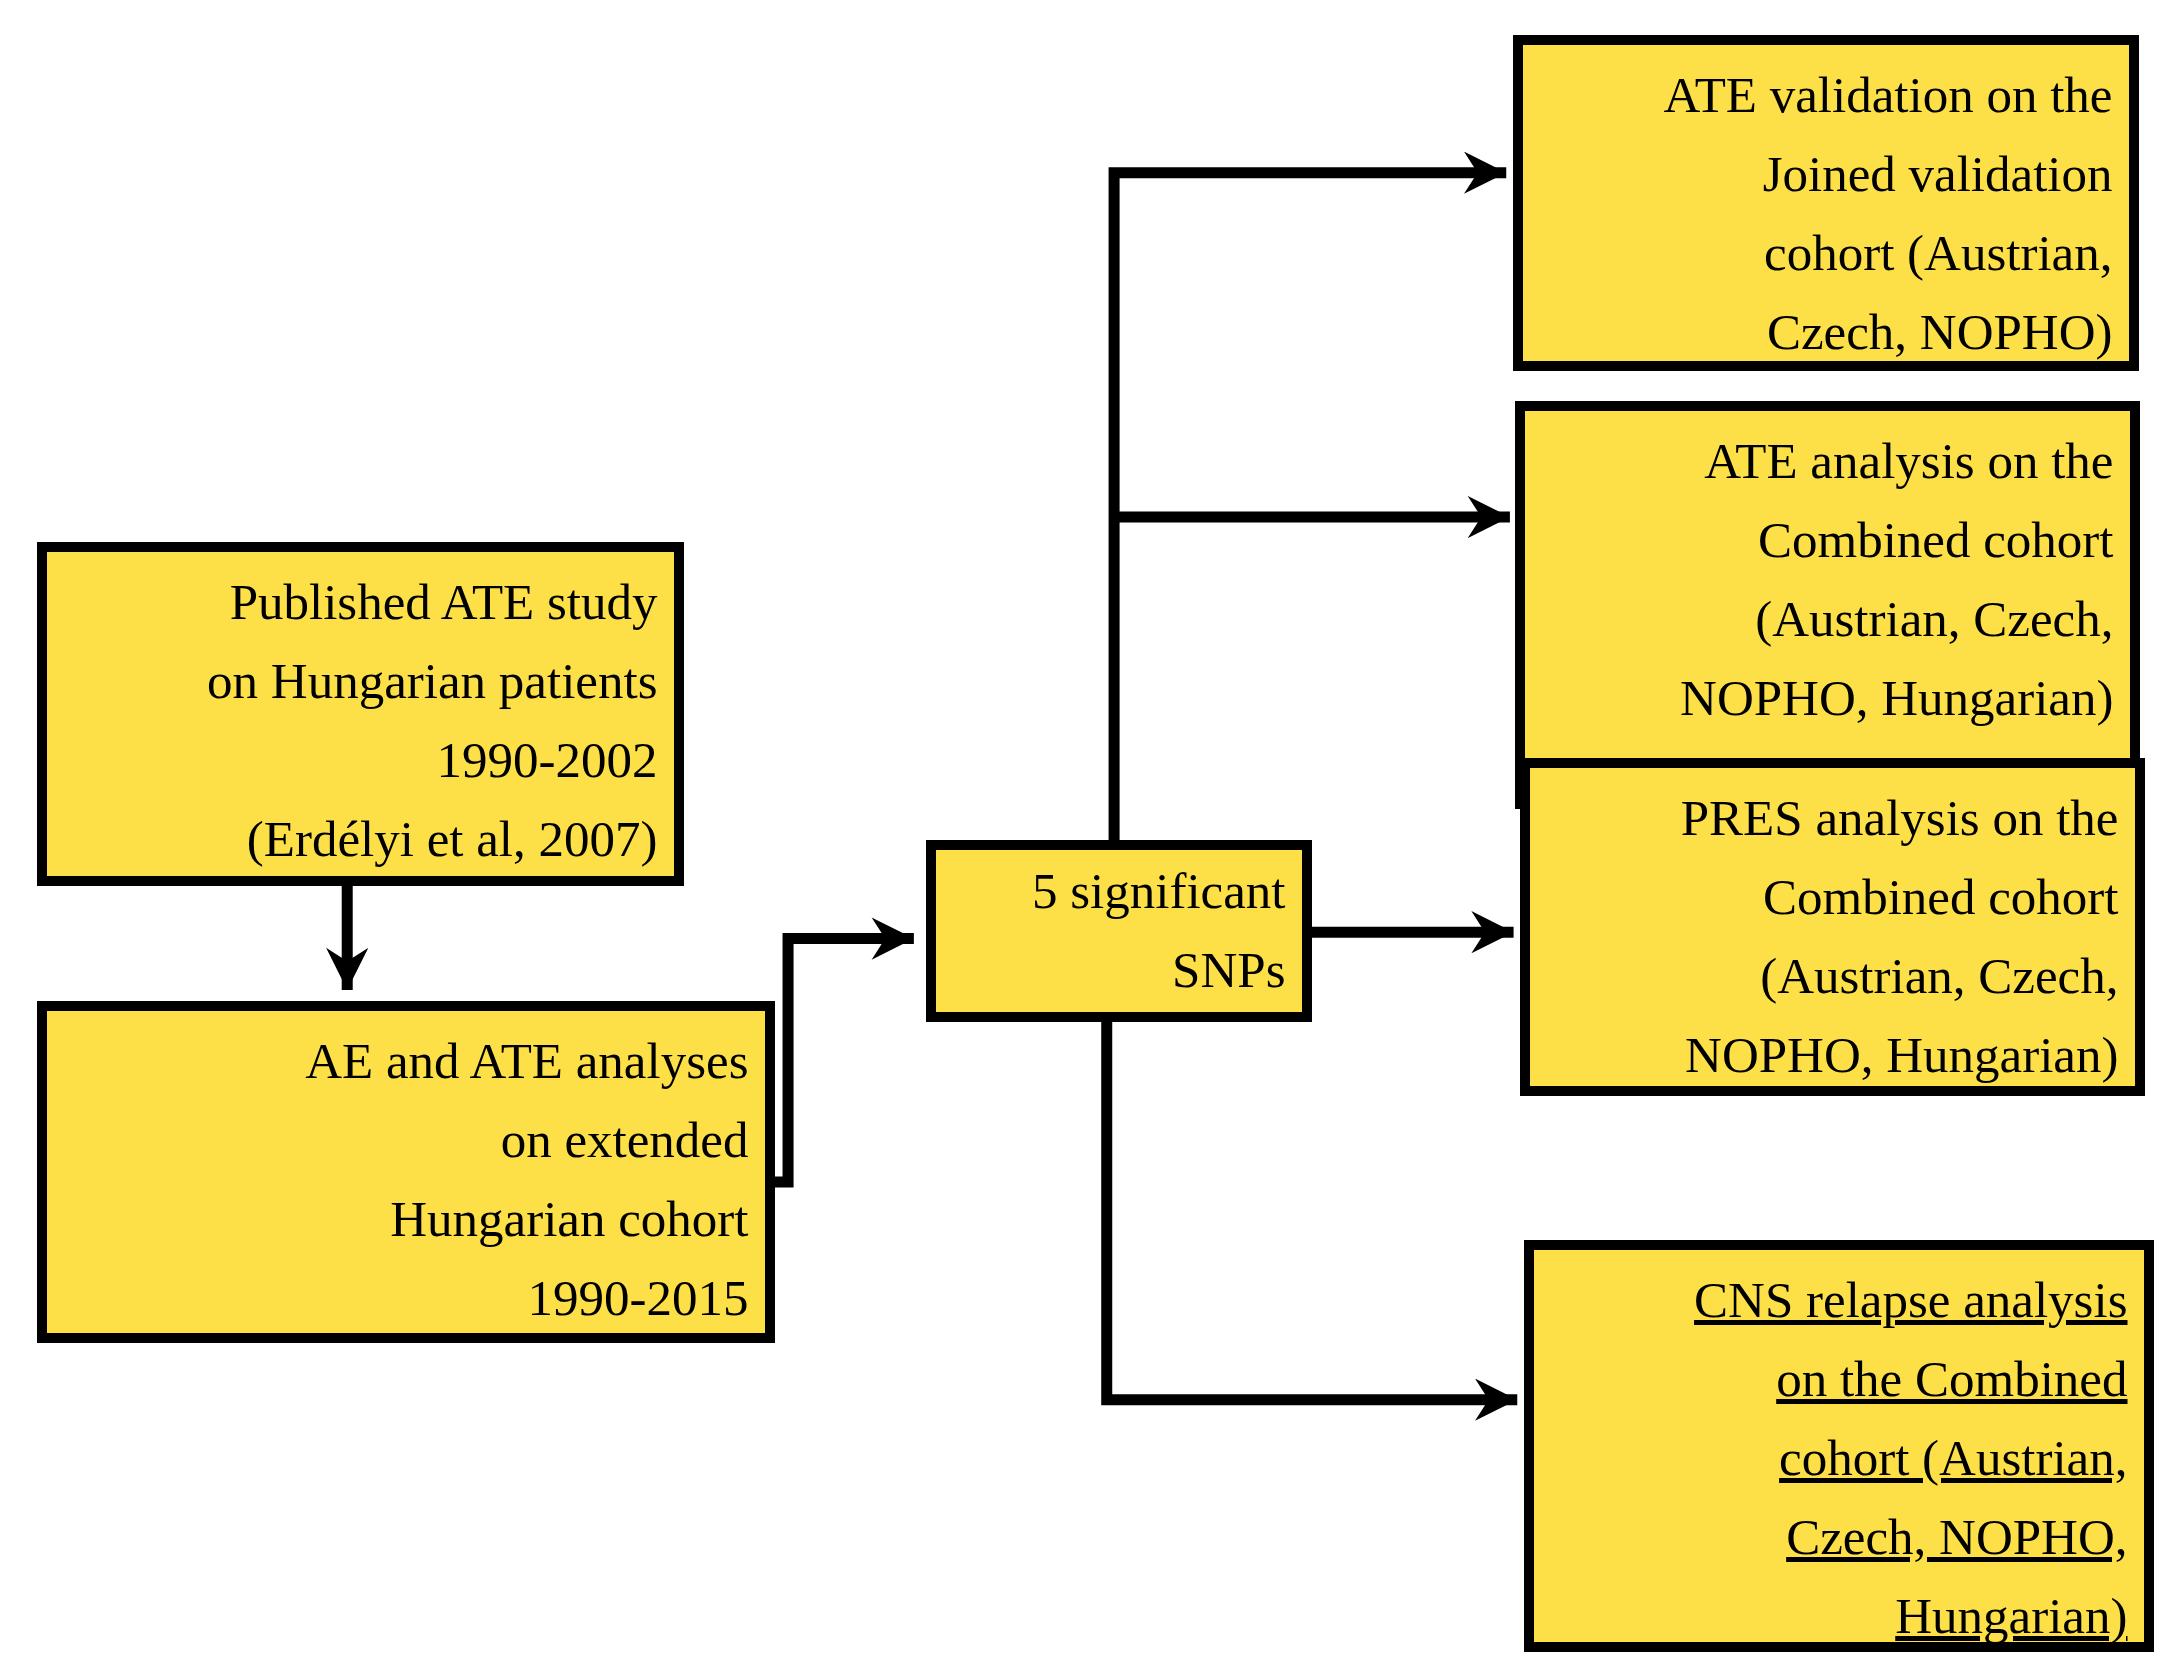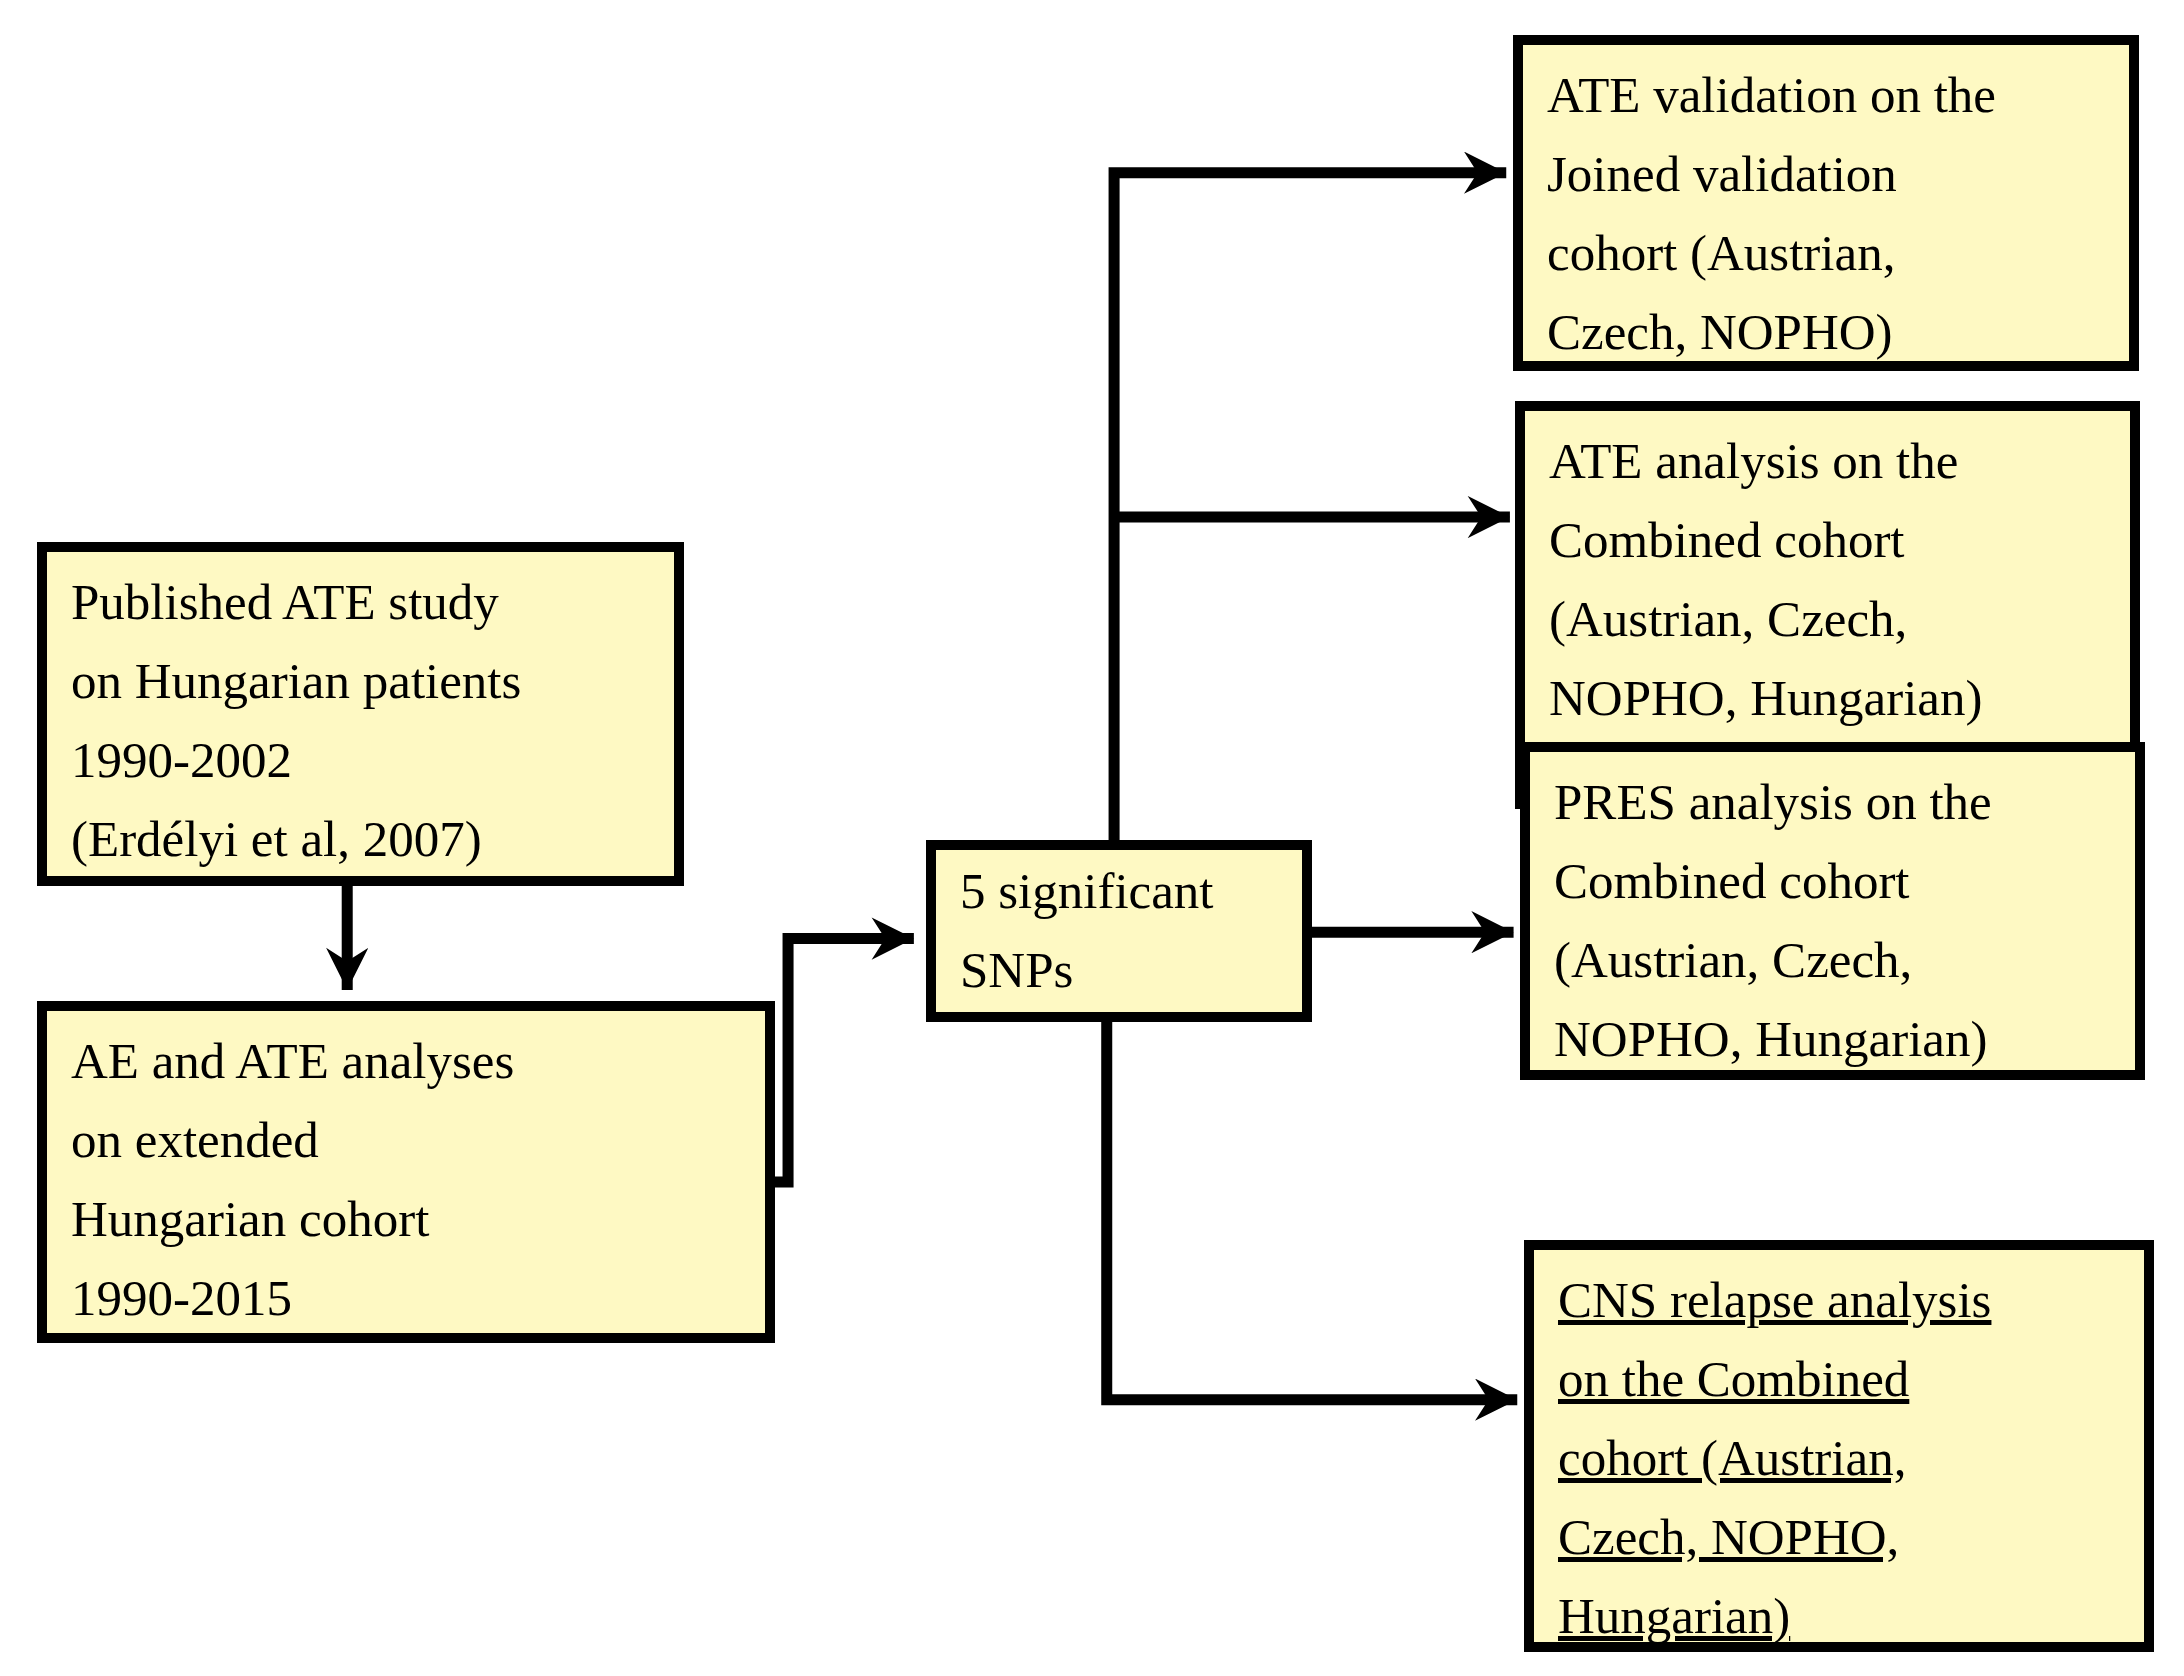--- a/index.html
+++ b/index.html
@@ -19,37 +19,38 @@
     position: absolute;
     left: 0;
     top: 0;
     width: 2185px;
     height: 1677px;
   }
   .node {
     position: absolute;
     box-sizing: border-box;
     border: 10px solid #000000;
-    background: #fef9c3;
+    background: #fde047;
     font-size: 51px;
     line-height: 79px;
     padding: 11px 16.5px 7.3px 24px;
+    text-align: right;
   }
   .node-text {
     white-space: pre-line;
   }
   
   #box-published { left: 37px;  top: 500px;  width: 647px; height: 344px; margin-top: 42px; }
   #box-extended  { left: 37px;  top: 1001px; width: 738px; height: 342px; }
   
   #box-snps      { left: 926px; top: 840px; width: 386px; height: 182px; padding-top: 1.8px; }
   
   #box-ate-validation { left: 1513px; top: 35px;   width: 626px; height: 336px; }
   #box-ate-analysis   { left: 1515px; top: 401px;  width: 625px; height: 408px; }
-  #box-pres           { left: 1520px; top: 742px;  width: 625px; height: 338px; }
+  #box-pres           { left: 1520px; top: 758px;  width: 625px; height: 338px; }
   #box-cns            { left: 1524px; top: 1240px; width: 630px; height: 412px; text-decoration: underline; }
 </style>
 </head>
 <body>
 
 <div id="canvas">
 
   <svg id="connectors" viewBox="0 0 2379 1826" xmlns="http://www.w3.org/2000/svg">
     <defs>
       <marker id="arrowhead" viewBox="0 0 10 10" refX="10" refY="5" markerUnits="userSpaceOnUse" markerWidth="48" markerHeight="46" orient="auto">

